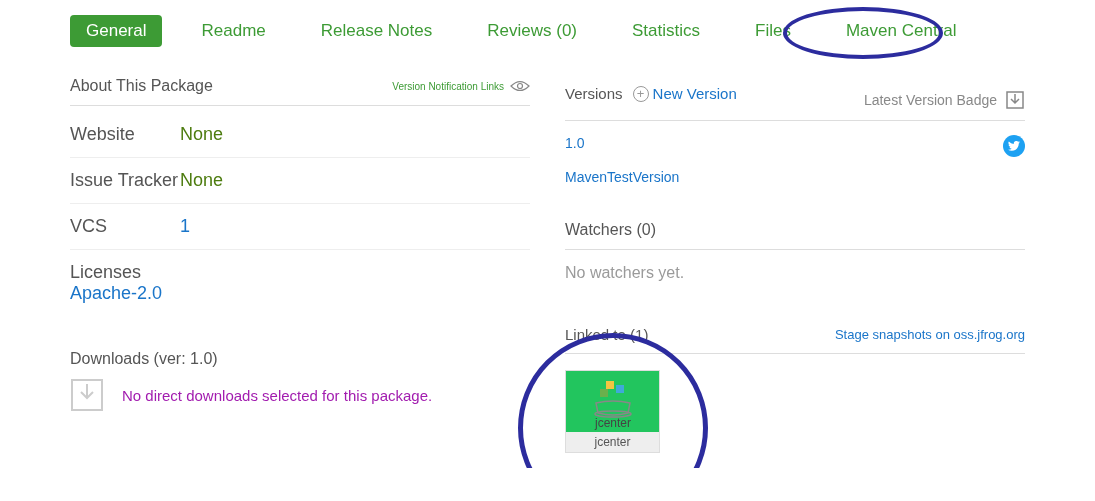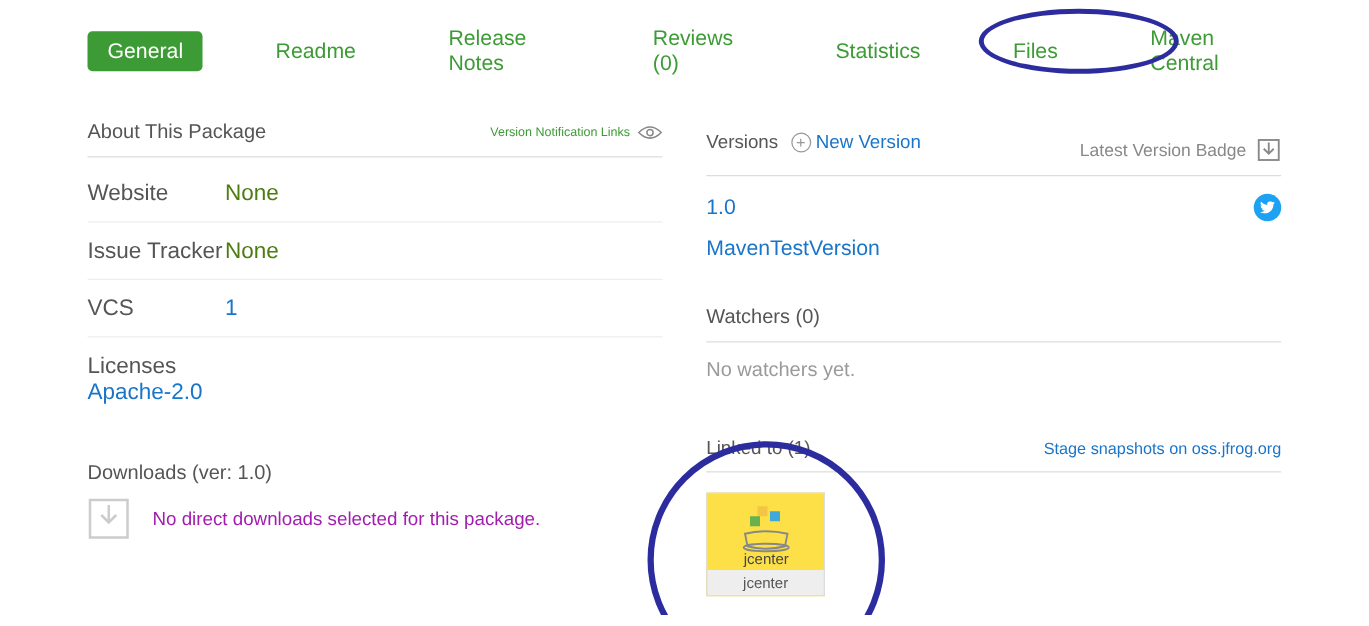--- a/index.html
+++ b/index.html
@@ -1,45 +1,45 @@
 <!DOCTYPE html>
 <html><head>
   <meta charset="utf-8">
   <style>
     * { box-sizing: border-box; margin: 0; padding: 0; }
     body { font-family: "Segoe UI", Arial, sans-serif; background:#fff; color:#555; width:1095px; padding: 15px 70px; font-size:15px; }
-    .tabs { display:flex; gap:42px; align-items:center; margin-bottom:30px; position:relative;}
+    .tabs { display:flex; gap:23px; align-items:center; margin-bottom:30px; position:relative;}
     .tab { color:#3d9b35; font-size:17px; cursor:pointer; padding:6px 16px; border-radius:4px; }
     .tab.active { background:#3d9b35; color:#fff; }
     .highlight-oval { position:absolute; border:4px solid #2c2c9e; border-radius:50%; pointer-events:none; }
     .oval-mc { width:160px; height:52px; left:713px; top:-8px; }
     .columns { display:flex; gap:35px; }
     .col { flex:1; min-width:0; }
     .section-head { display:flex; justify-content:space-between; align-items:center; border-bottom:1px solid #ddd; padding-bottom:10px; margin-bottom:6px; }
     .section-head .title { color:#555; font-size:16px; }
     .link-like { color:#3d9b35; font-size:10px; cursor:pointer; display:inline-flex; align-items:center; gap:6px;}
     .info-row { display:flex; border-bottom:1px solid #eee; padding:12px 0; font-size:18px; }
     .info-label { width:110px; color:#555; }
     .info-value { color:#4d7c0f; }
     .info-value.linkv { color:#1a75c9; cursor:pointer;}
     .downloads-head { color:#555; font-size:16px; margin-top:34px; }
     .dl-row { display:flex; align-items:center; gap:18px; margin-top:10px; color:#a21caf; font-size:15px;}
     .dl-icon { color:#ccc; }
     .versions-head { display:flex; justify-content:space-between; align-items:center; border-bottom:1px solid #ddd; padding-bottom:10px; }
     .v-title-wrap { display:flex; align-items:center; gap:10px;}
     .new-version { color:#1a75c9; font-size:15px; display:inline-flex; align-items:center; gap:4px; cursor:pointer;}
     .badge-link { color:#888; font-size:14px; display:inline-flex; align-items:center; gap:8px; cursor:pointer;margin-top:13px;}
-    .version-row { display:flex; justify-content:space-between; align-items:center; padding:14px 0 6px; font-size:17px; }
+    .version-row { display:flex; justify-content:space-between; padding:14px 0 6px; font-size:14px; }
     .version-row a { color:#1a75c9; text-decoration:none; cursor:pointer;}
     .twitter-badge { width:22px; height:22px; background:#1da1f2; border-radius:50%; display:flex; align-items:center; justify-content:center; color:#fff; font-size:12px;}
     .watchers-head { color:#555; font-size:16px; border-bottom:1px solid #ddd; padding:30px 0 10px; }
     .watchers-empty { color:#9a9a9a; padding:14px 0; font-size:16px;}
     .linked-head { display:flex; justify-content:space-between; align-items:center; border-bottom:1px solid #ddd; padding:30px 0 10px;}
     .stage-link { color:#1a75c9; font-size:13px; cursor:pointer;}
-    .jcenter-card { width:95px; border:1px solid #ddd; margin-top:16px; text-align:center; padding:6px 0 0; background:#fde047;}
+    .jcenter-card { width:95px; border:1px solid #ddd; margin-top:16px; text-align:center; padding:6px 0 0; background:#22c55e;}
     .jcenter-logo { height:55px; display:flex; align-items:center; justify-content:center;}
     .jcenter-name { background:#eee; font-size:12px; padding:3px 0; color:#555;}
     .oval-jc { width:190px; height:190px; left:450px; top:267px; border-width:5px;}
     .rel { position:relative; }
     .plus-circle { display:inline-flex; width:16px; height:16px; border:1.5px solid #999; border-radius:50%; align-items:center; justify-content:center; font-size:13px; color:#999; line-height:1;}
     .eye-icon svg, .dl-icon svg, .badge-link svg { display:block;}
   </style>
 </head>
 <body>
 

